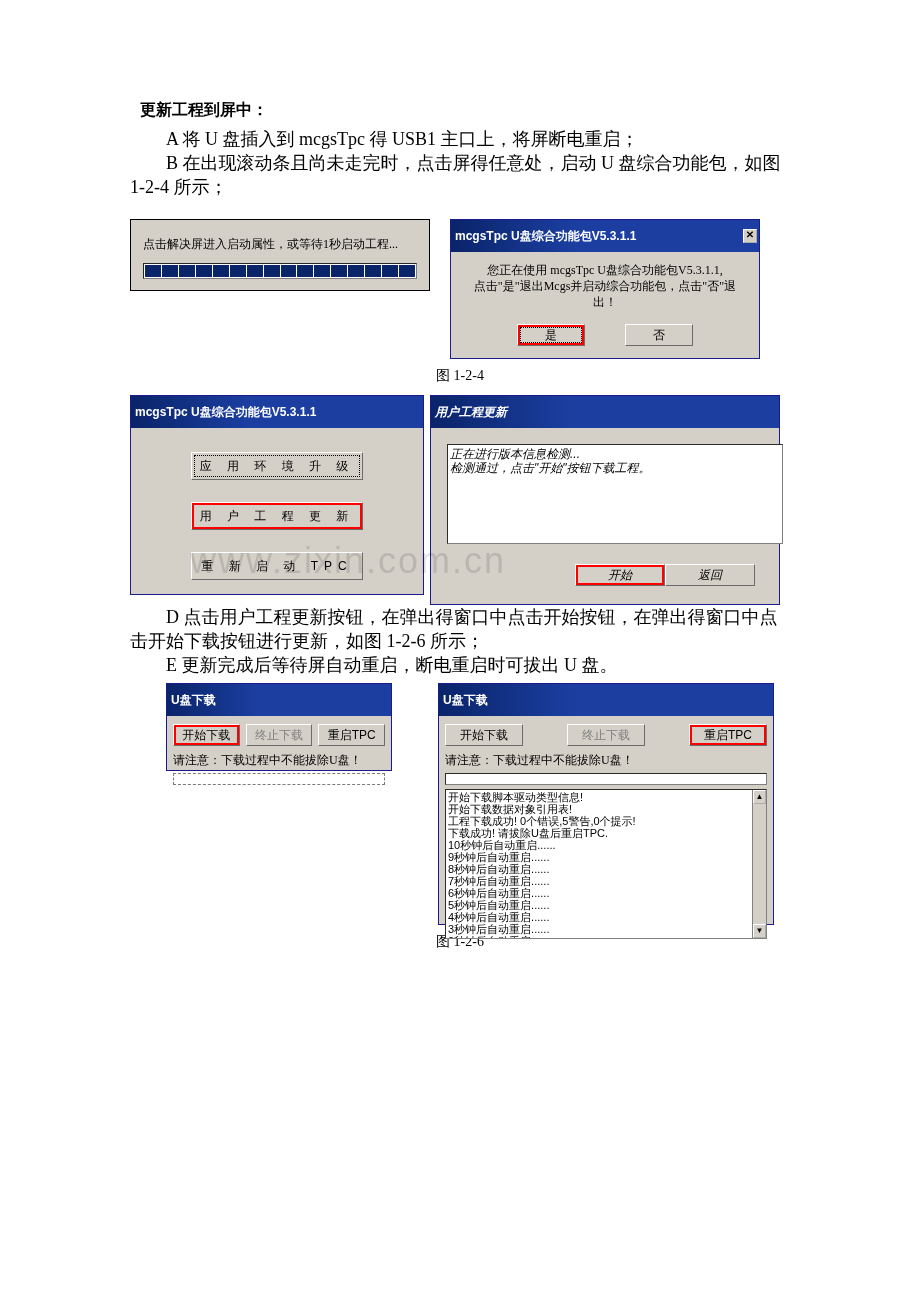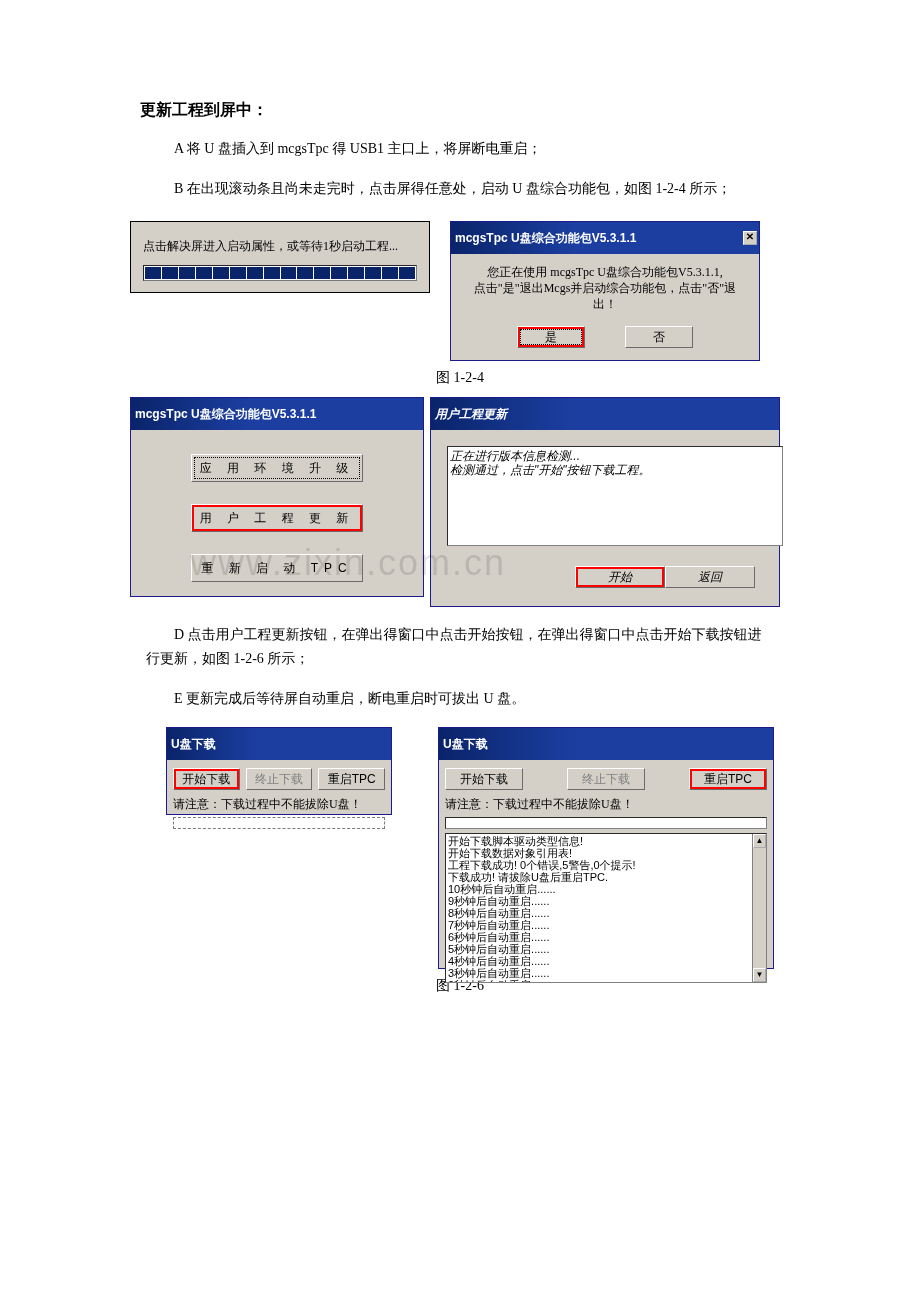--- a/index.html
+++ b/index.html
@@ -16,23 +16,23 @@
     margin: 0 auto;
     padding: 100px 130px 60px 130px;
     position: relative;
   }
   .section-title {
     font-weight: bold;
     font-size: 16px;
     margin: 0 0 6px 10px;
   }
   .para {
-    font-size: 14px;
+    font-size: 18px;
     line-height: 24px;
-    margin: 16px;
+    margin: 0;
   }
   .indent { text-indent: 2em; }
   .fig-caption {
     text-align: center;
     font-size: 14px;
     margin: 8px 0;
   }
 
   
   .win {

